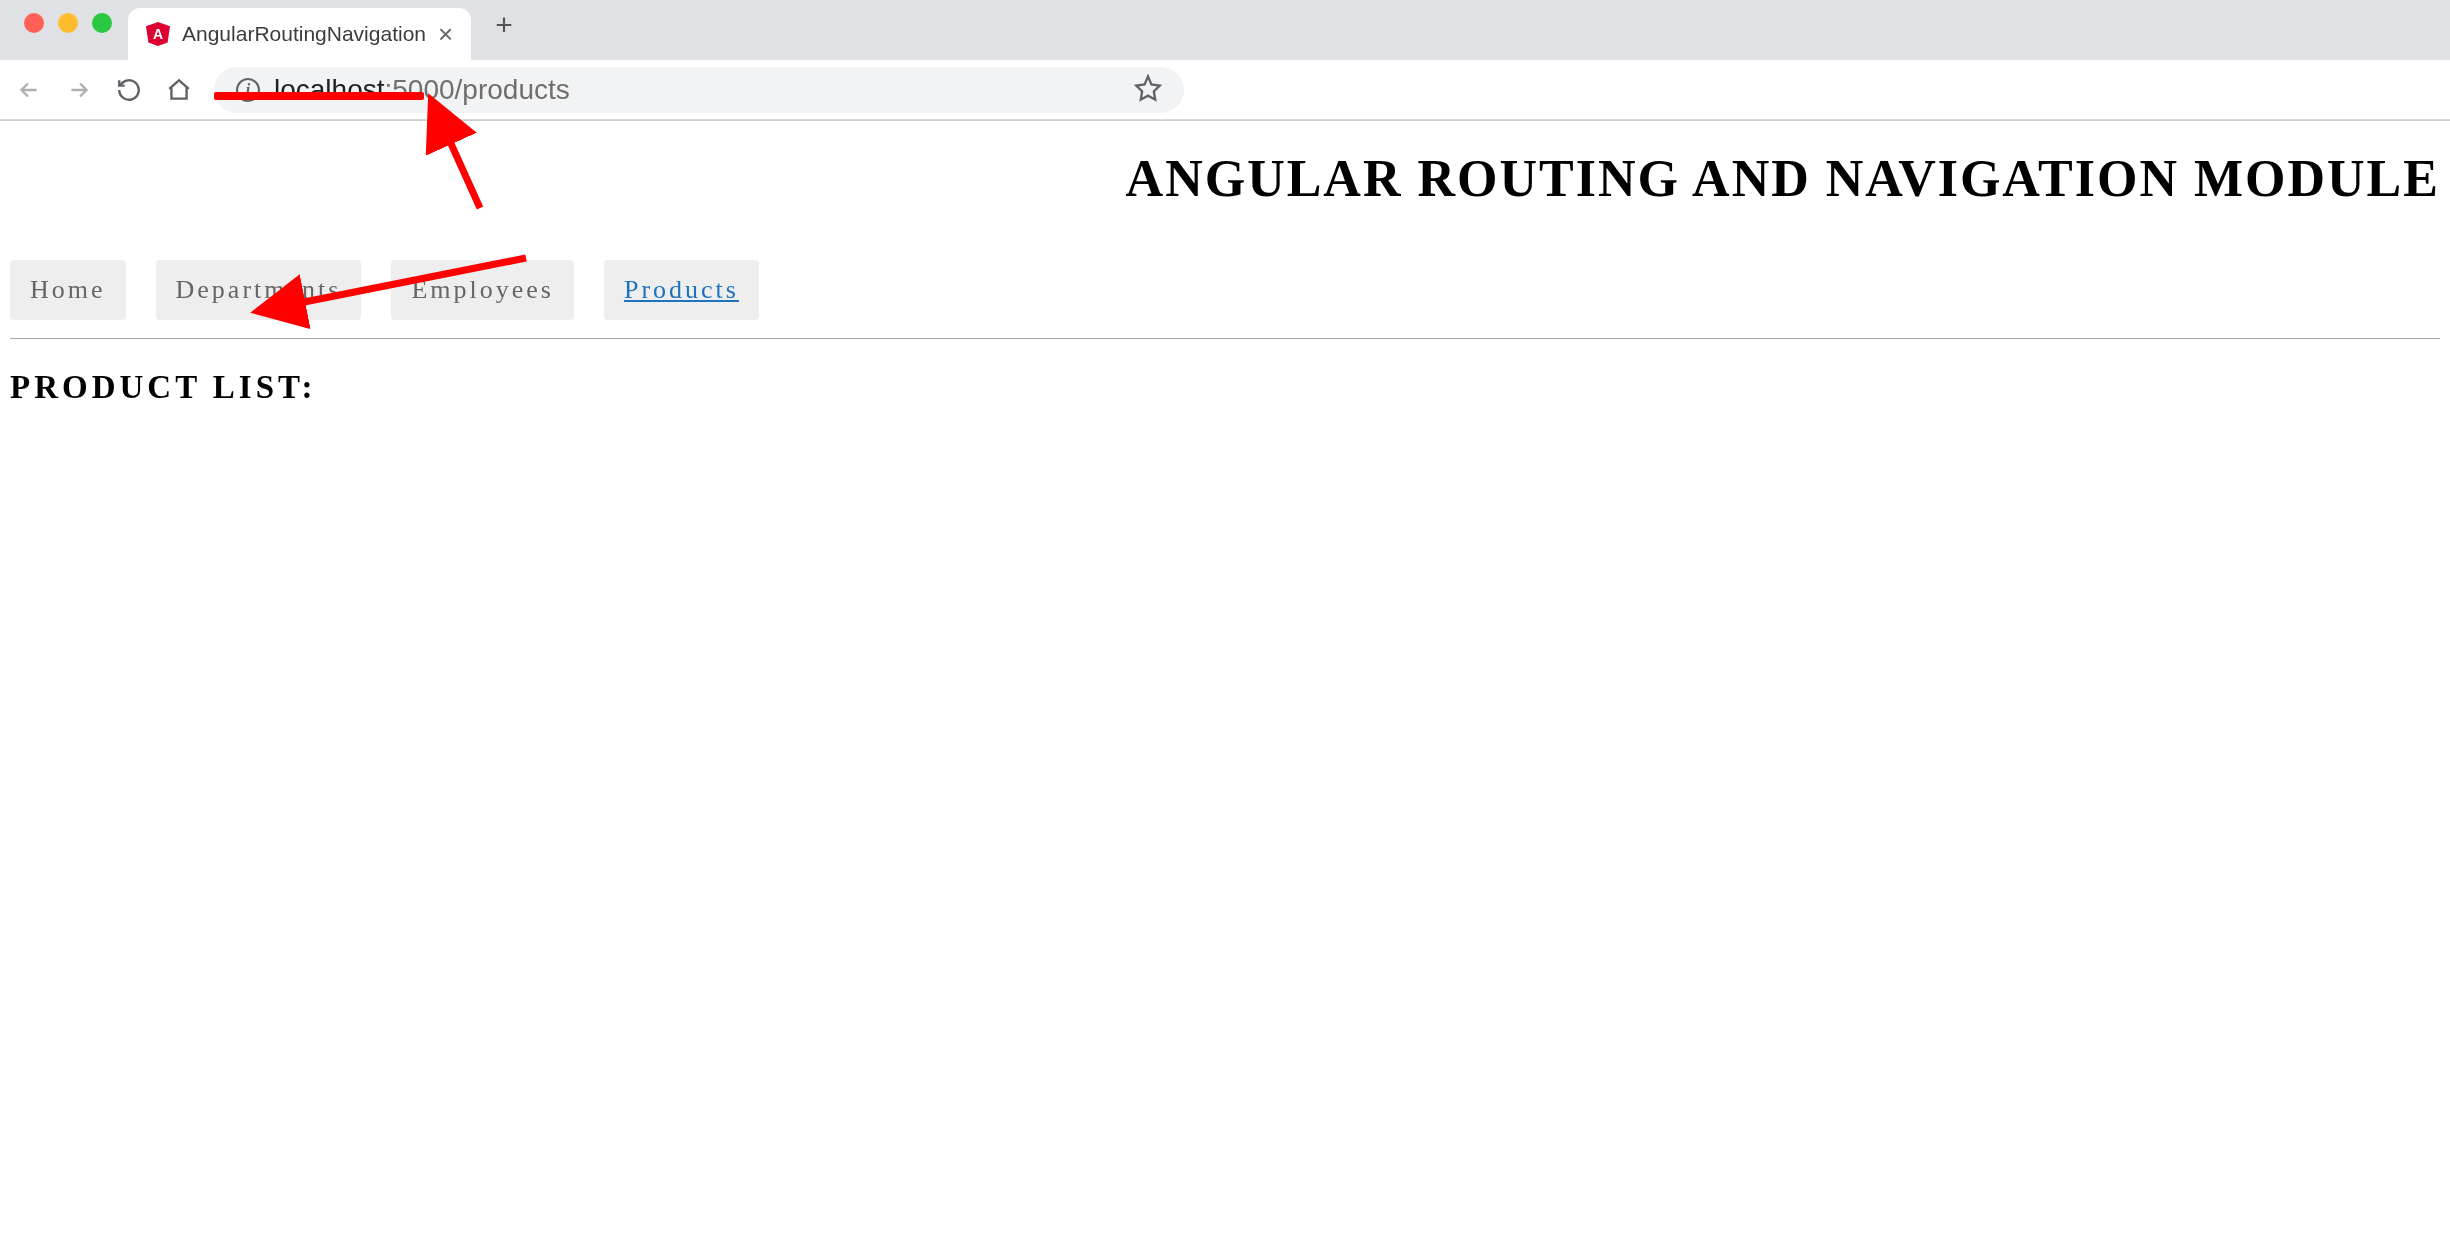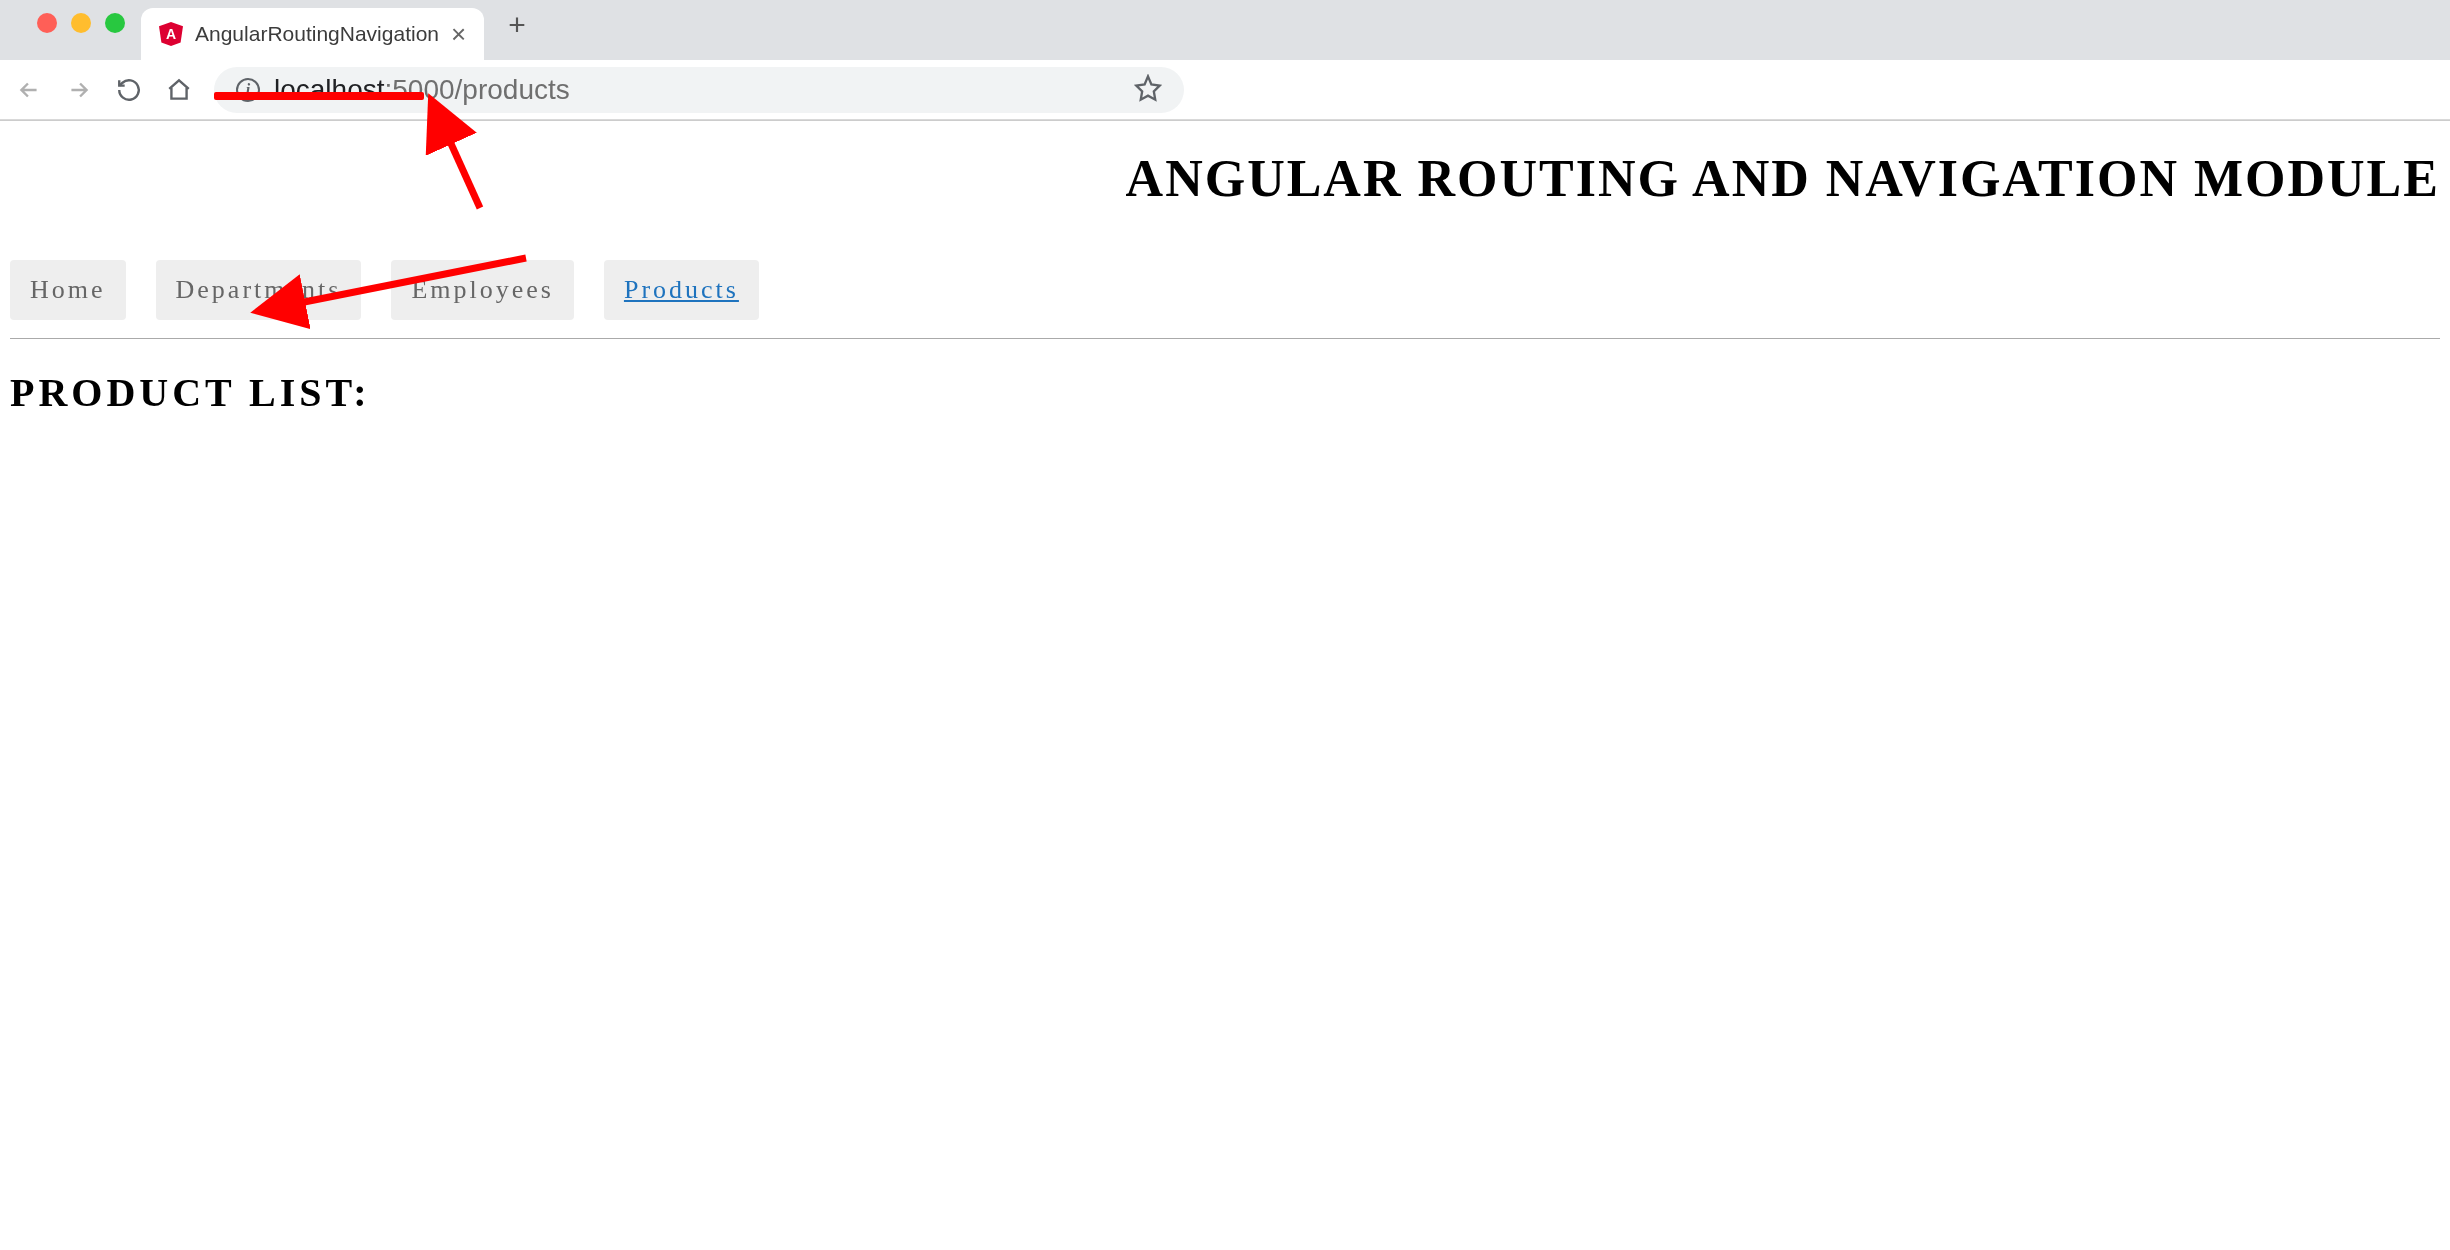--- a/index.html
+++ b/index.html
@@ -11,21 +11,21 @@
       overflow: hidden;
     }
     .browser-chrome {
       background: #dfe1e4;
       border-bottom: 1px solid #ccc;
     }
     .tab-bar {
       display: flex;
       align-items: flex-end;
       height: 60px;
-      padding-left: 27px;
+      padding-left: 14px;
       text-align: center;
     }
     .traffic-lights {
       display: flex;
       gap: 14px;
       align-items: center;
       padding: 0 16px 14px 10px;
       align-self: center;
     }
     .tl {
@@ -162,21 +162,21 @@
       color: #1e73be;
       text-decoration: underline;
     }
     .divider {
       border: none;
       border-top: 1px solid #aaa;
       margin-bottom: 30px;
     }
     .section-heading {
       font-family: Georgia, "Times New Roman", serif;
-      font-size: 40px;
+      font-size: 33px;
       font-weight: bold;
       letter-spacing: 4px;
       color: #000;
     }
     .annotation-layer {
       position: absolute;
       top: 0; left: 0;
       pointer-events: none;
     }
   </style>

